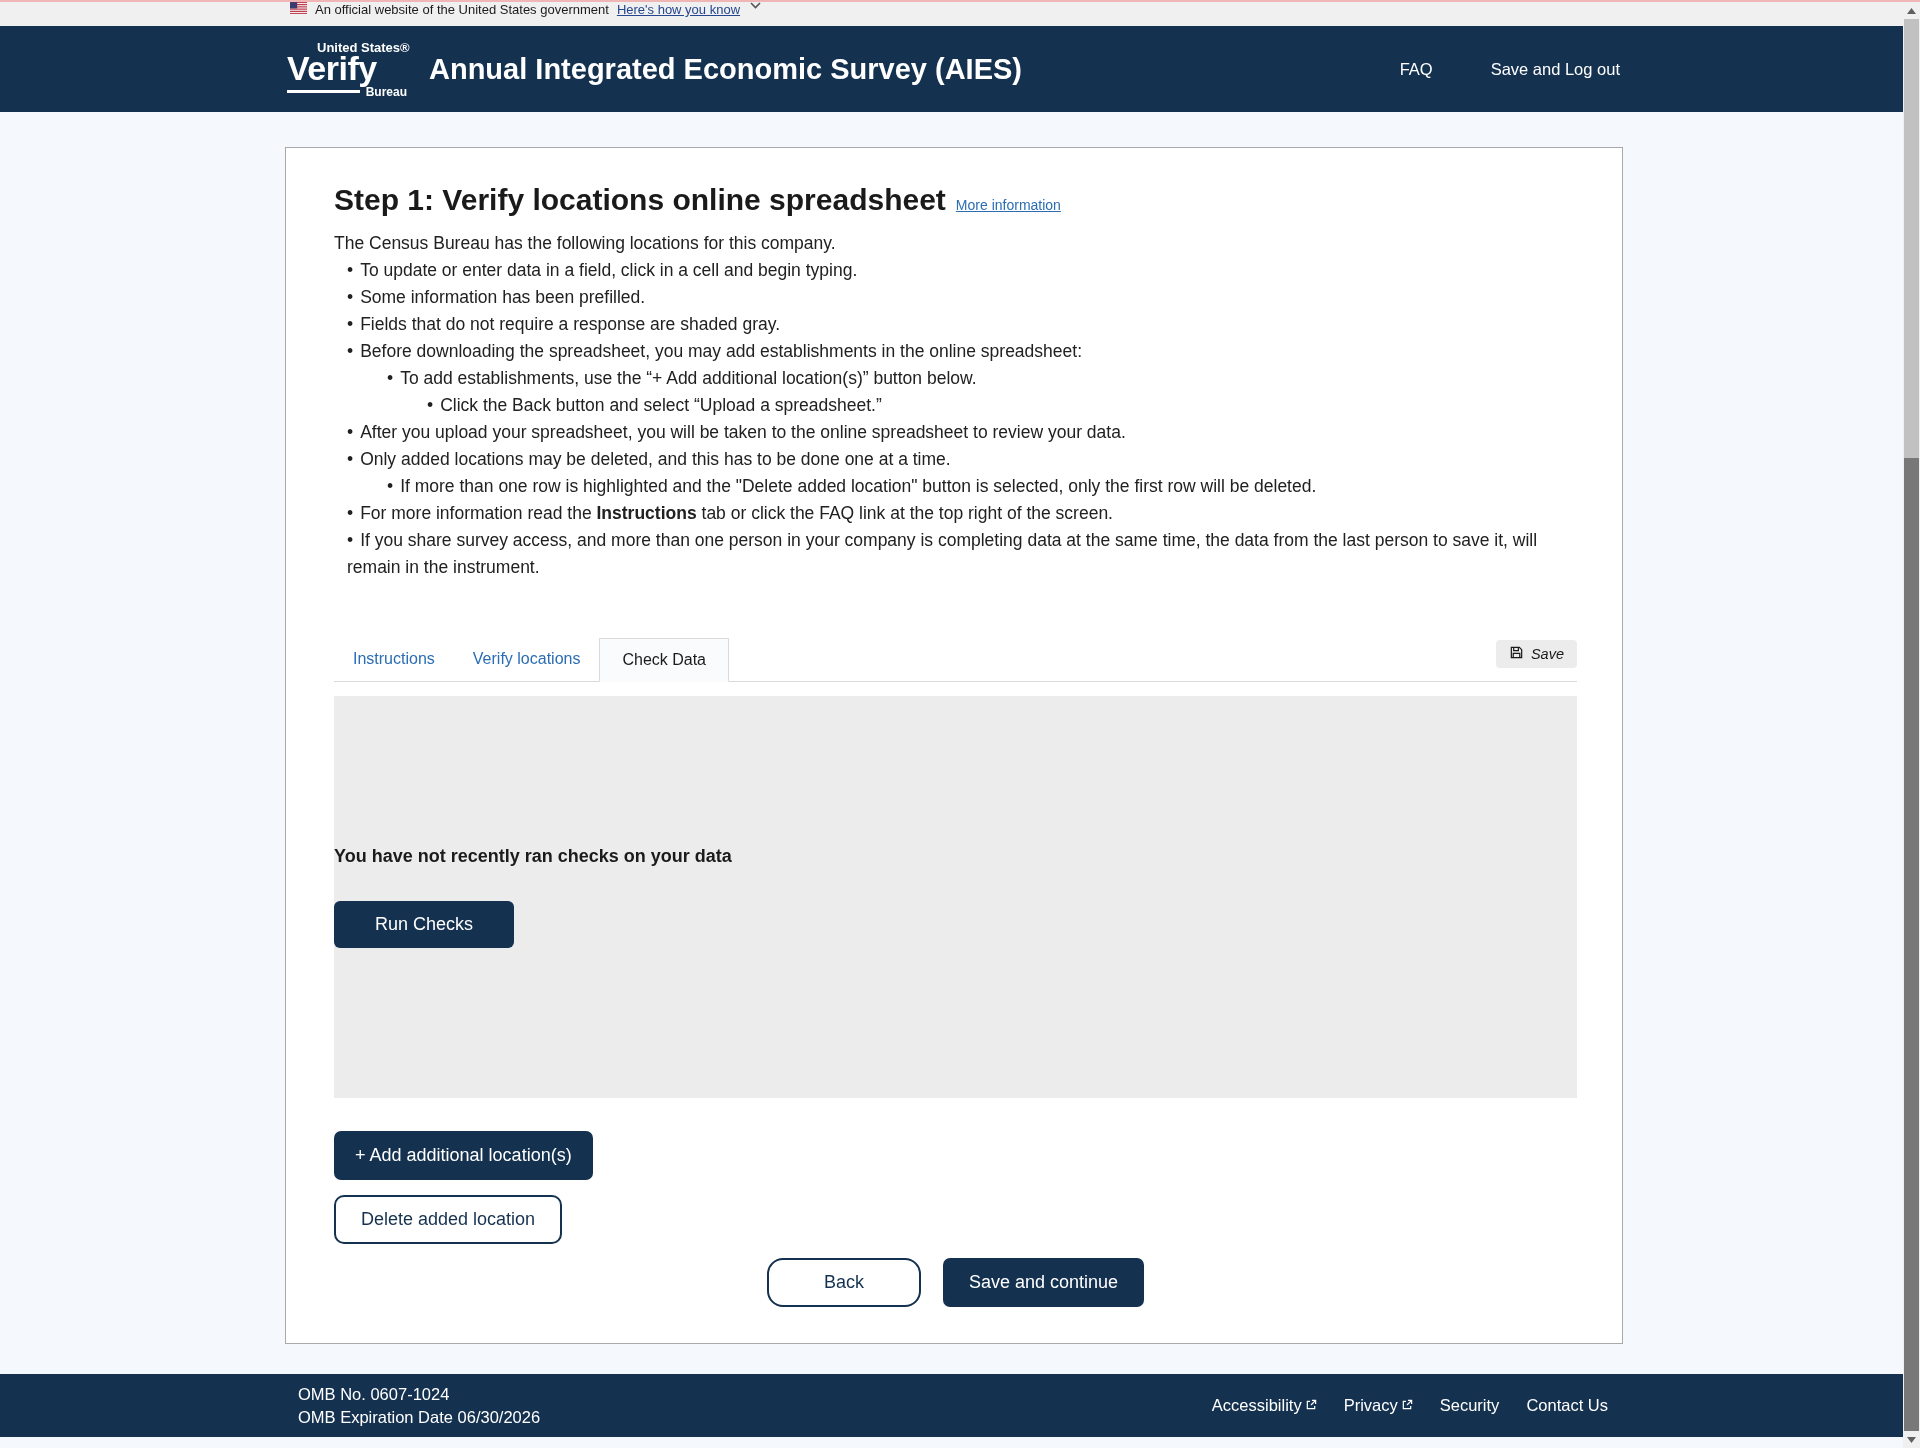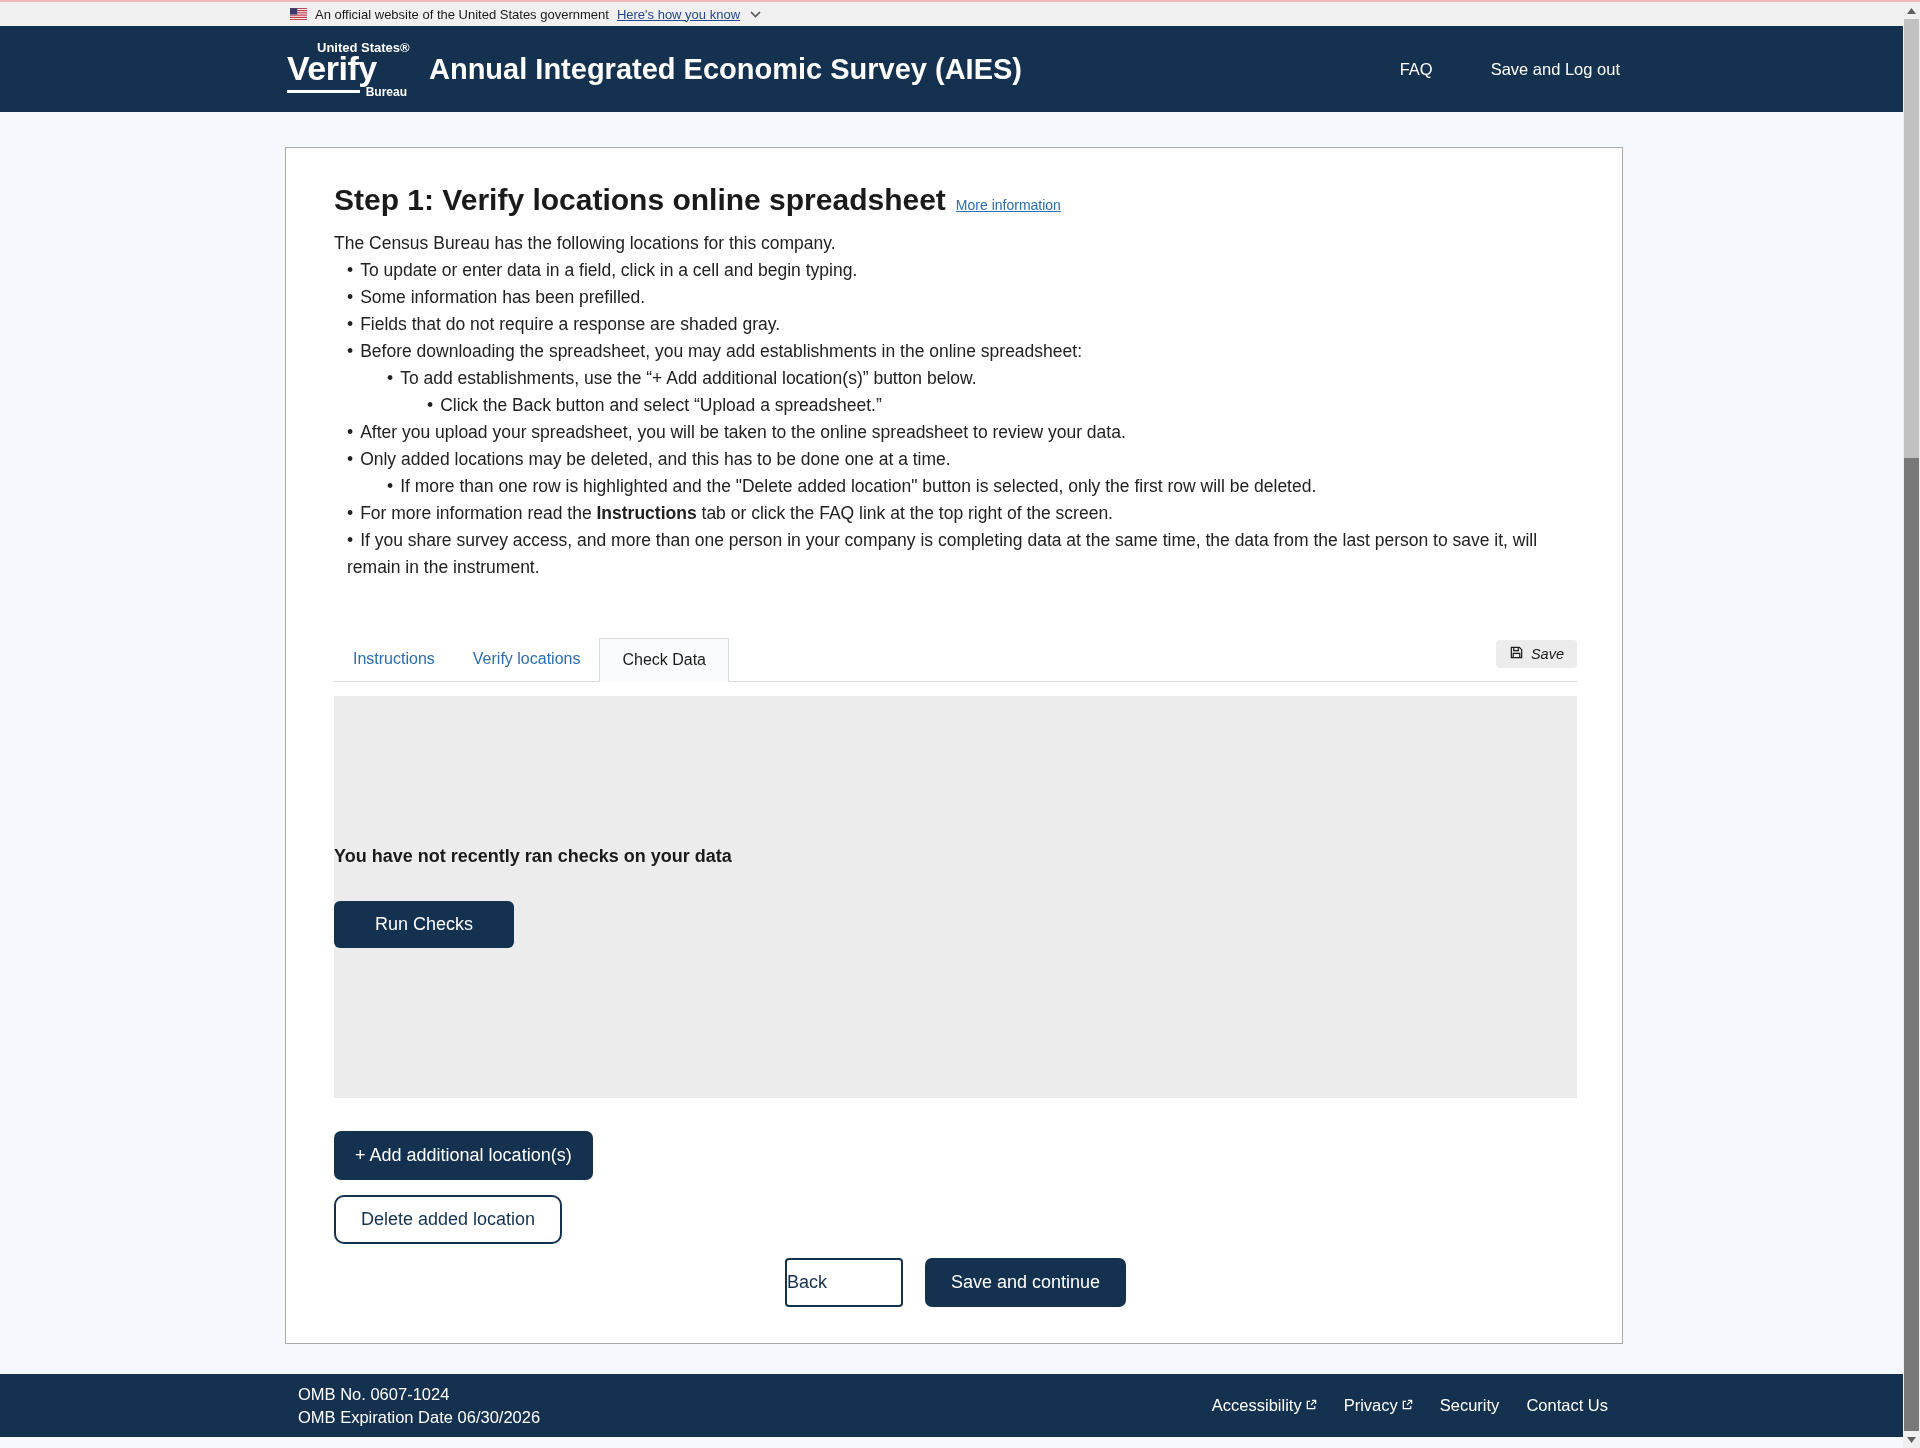--- a/index.html
+++ b/index.html
@@ -10,21 +10,21 @@
     background:#f5f8fd;
     position:relative;
     overflow:hidden;
     color:#1b1b1b;
   }
   .top-redline { position:absolute; top:0; left:0; width:100%; height:2px; background:#f0b6b6; z-index:50; }
 
   
   .gov-banner {
     height:26px; background:#f0f0f0;
-    display:flex; align-items:center; gap:8px;
+    display:flex; gap:8px;
     padding:2px 0 0 290px; font-size:13px; color:#1b1b1b;
   }
   .gov-banner .flag svg { display:block; }
   .gov-link { color:#24478f; text-decoration:underline; cursor:pointer; }
   .chev { display:inline-flex; margin-left:2px; }
 
   
   .site-header {
     height:86px; background:#14314f; color:#fff;
     display:flex; align-items:center;
@@ -91,21 +91,21 @@
     background:#14314f; color:#fff; border:none; border-radius:7px;
   }
   .btn-outline {
     background:#fff; color:#14314f; border:2px solid #14314f;
   }
   .run-btn { padding:13px 41px; border-radius:6px; }
   .add-btn { margin-top:33px; padding:14px 21px; }
   .del-btn { margin-top:15px; padding:12px 25px; border-radius:10px; }
   .stack { display:flex; flex-direction:column; align-items:flex-start; }
   .actions { display:flex; justify-content:center; gap:22px; margin-top:14px; }
-  .back-btn { width:118px; padding:12px 0; border-radius:4px; text-align:left; }
+  .back-btn { width:154px; padding:12px 0; border-radius:16px; text-align:center; }
   .continue-btn { padding:13px 26px; }
 
   
   .site-footer {
     height:63px; background:#14314f; color:#fff;
     display:flex; align-items:center;
     padding:0 312px 0 298px; font-size:16.5px;
   }
   .omb { line-height:23px; }
   .footer-links { margin-left:auto; display:flex; gap:27px; align-items:center; }

